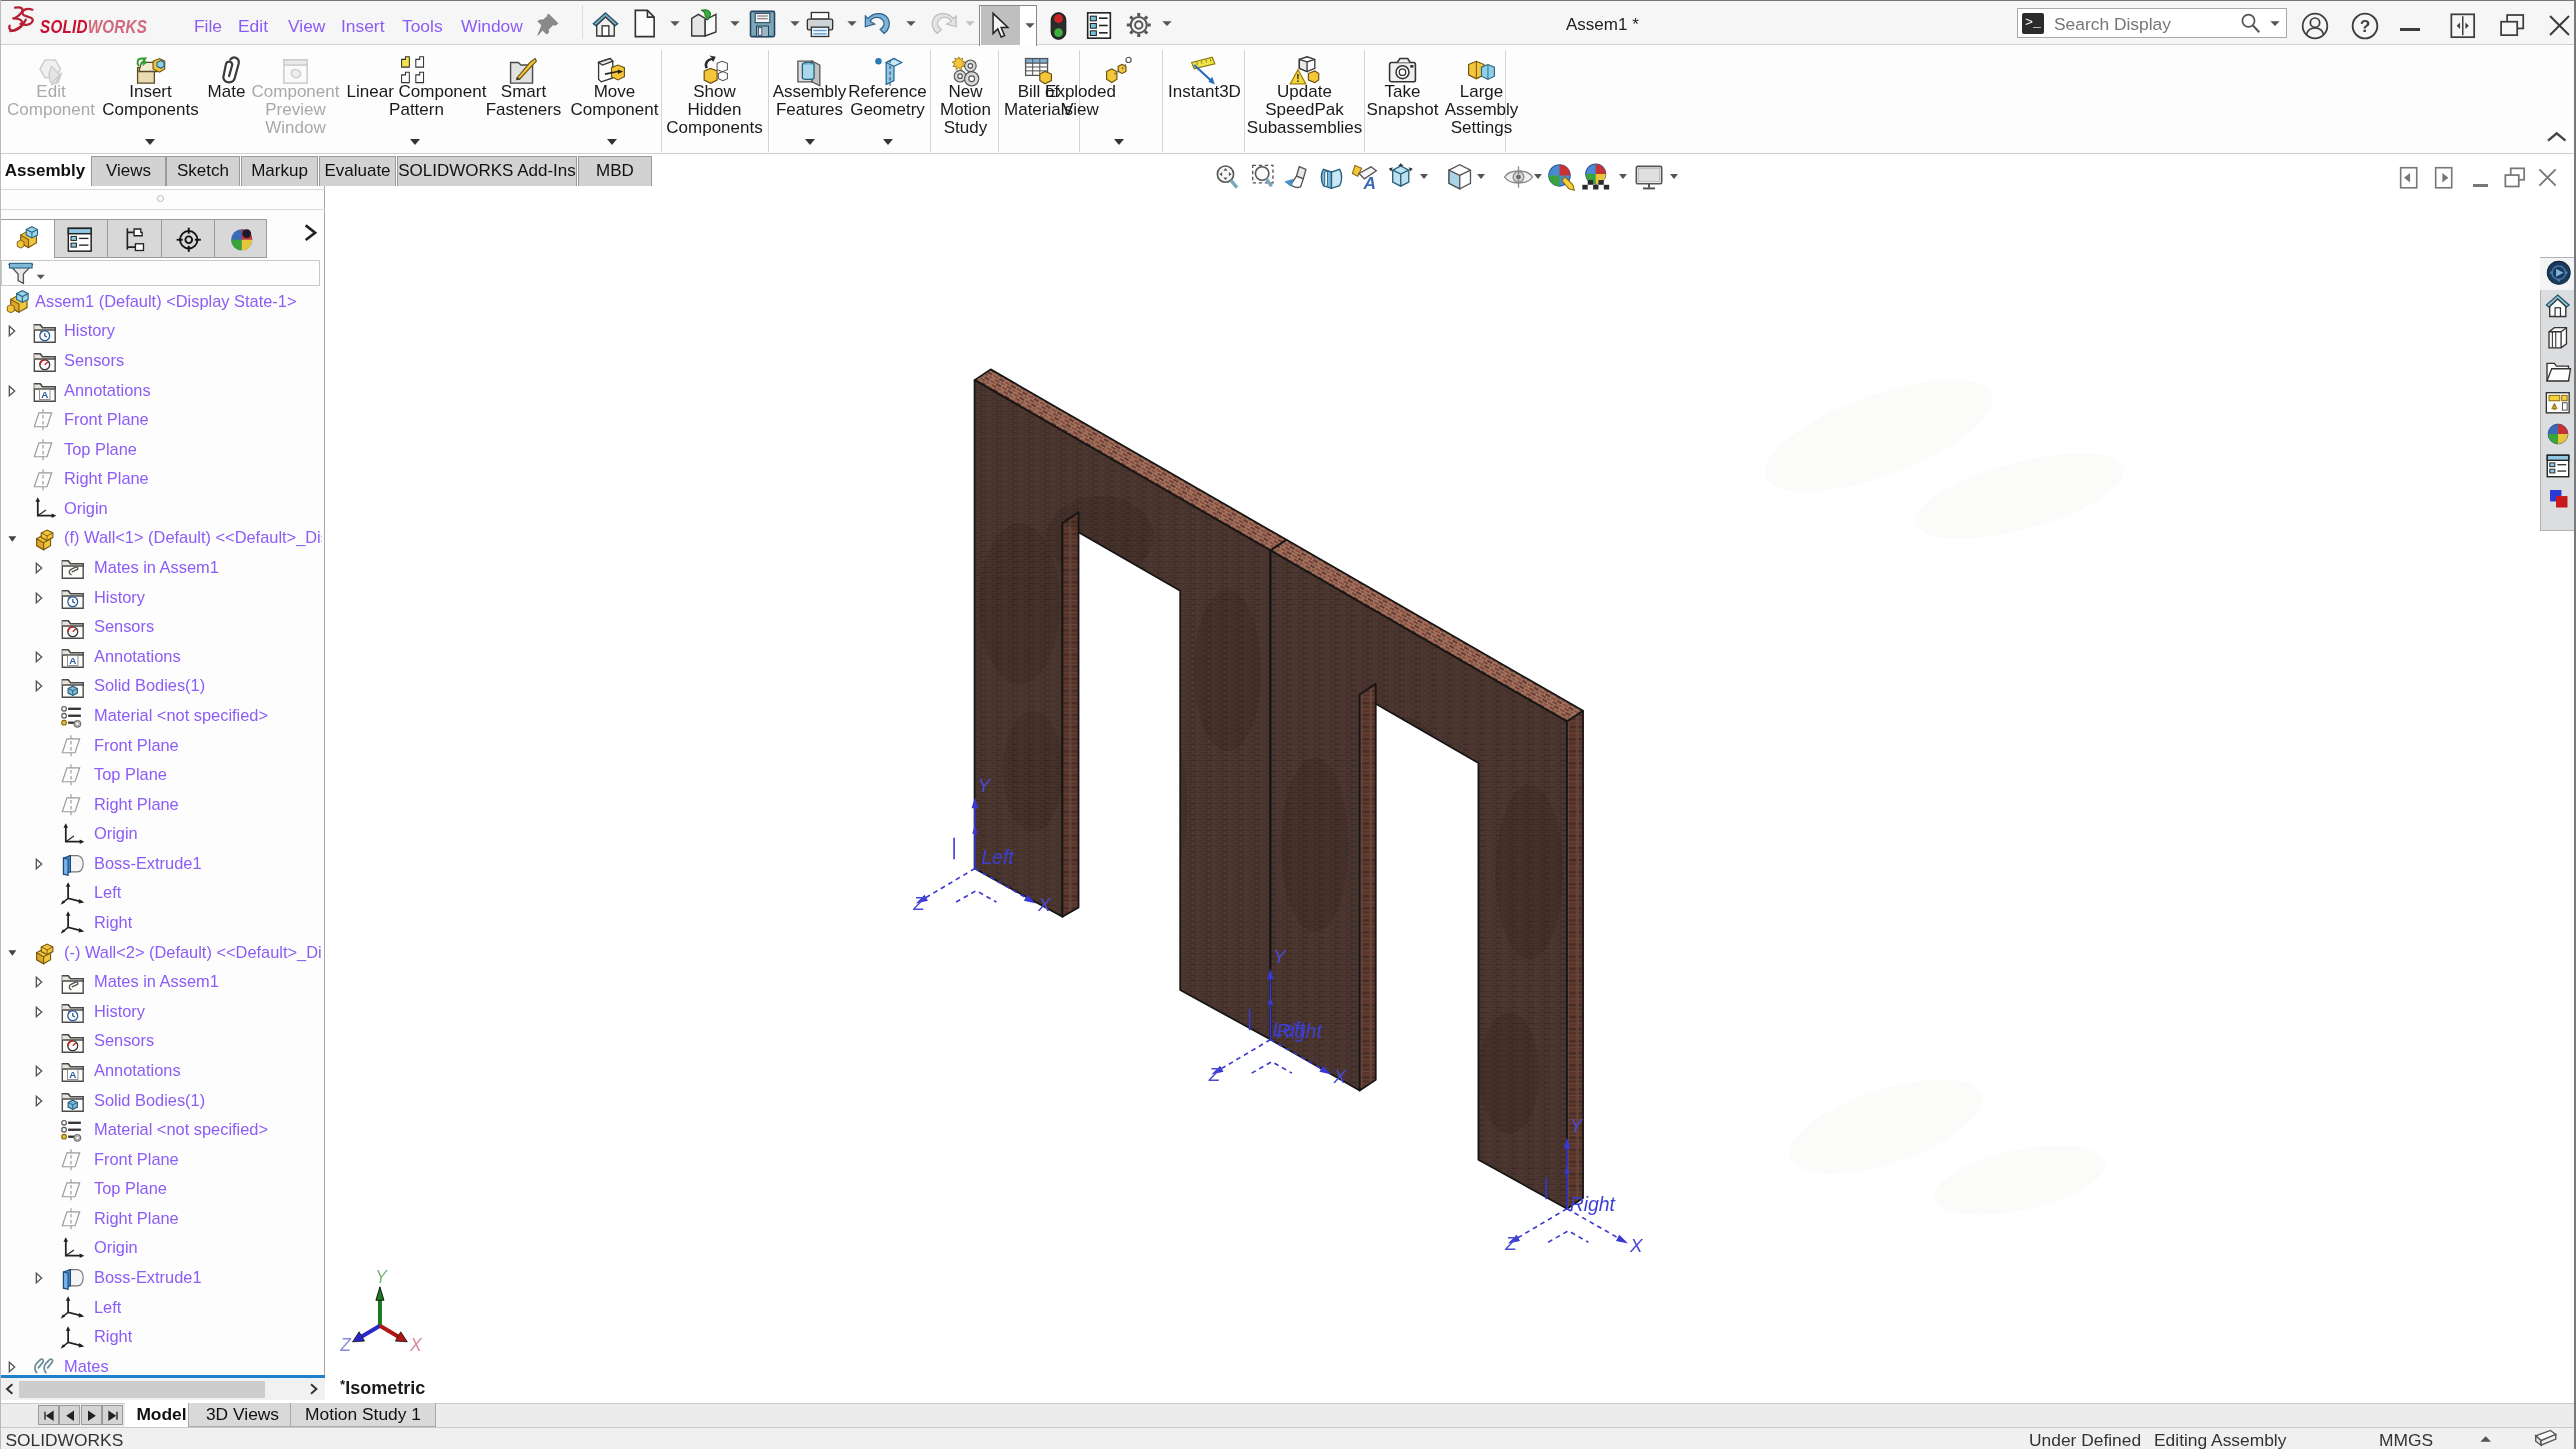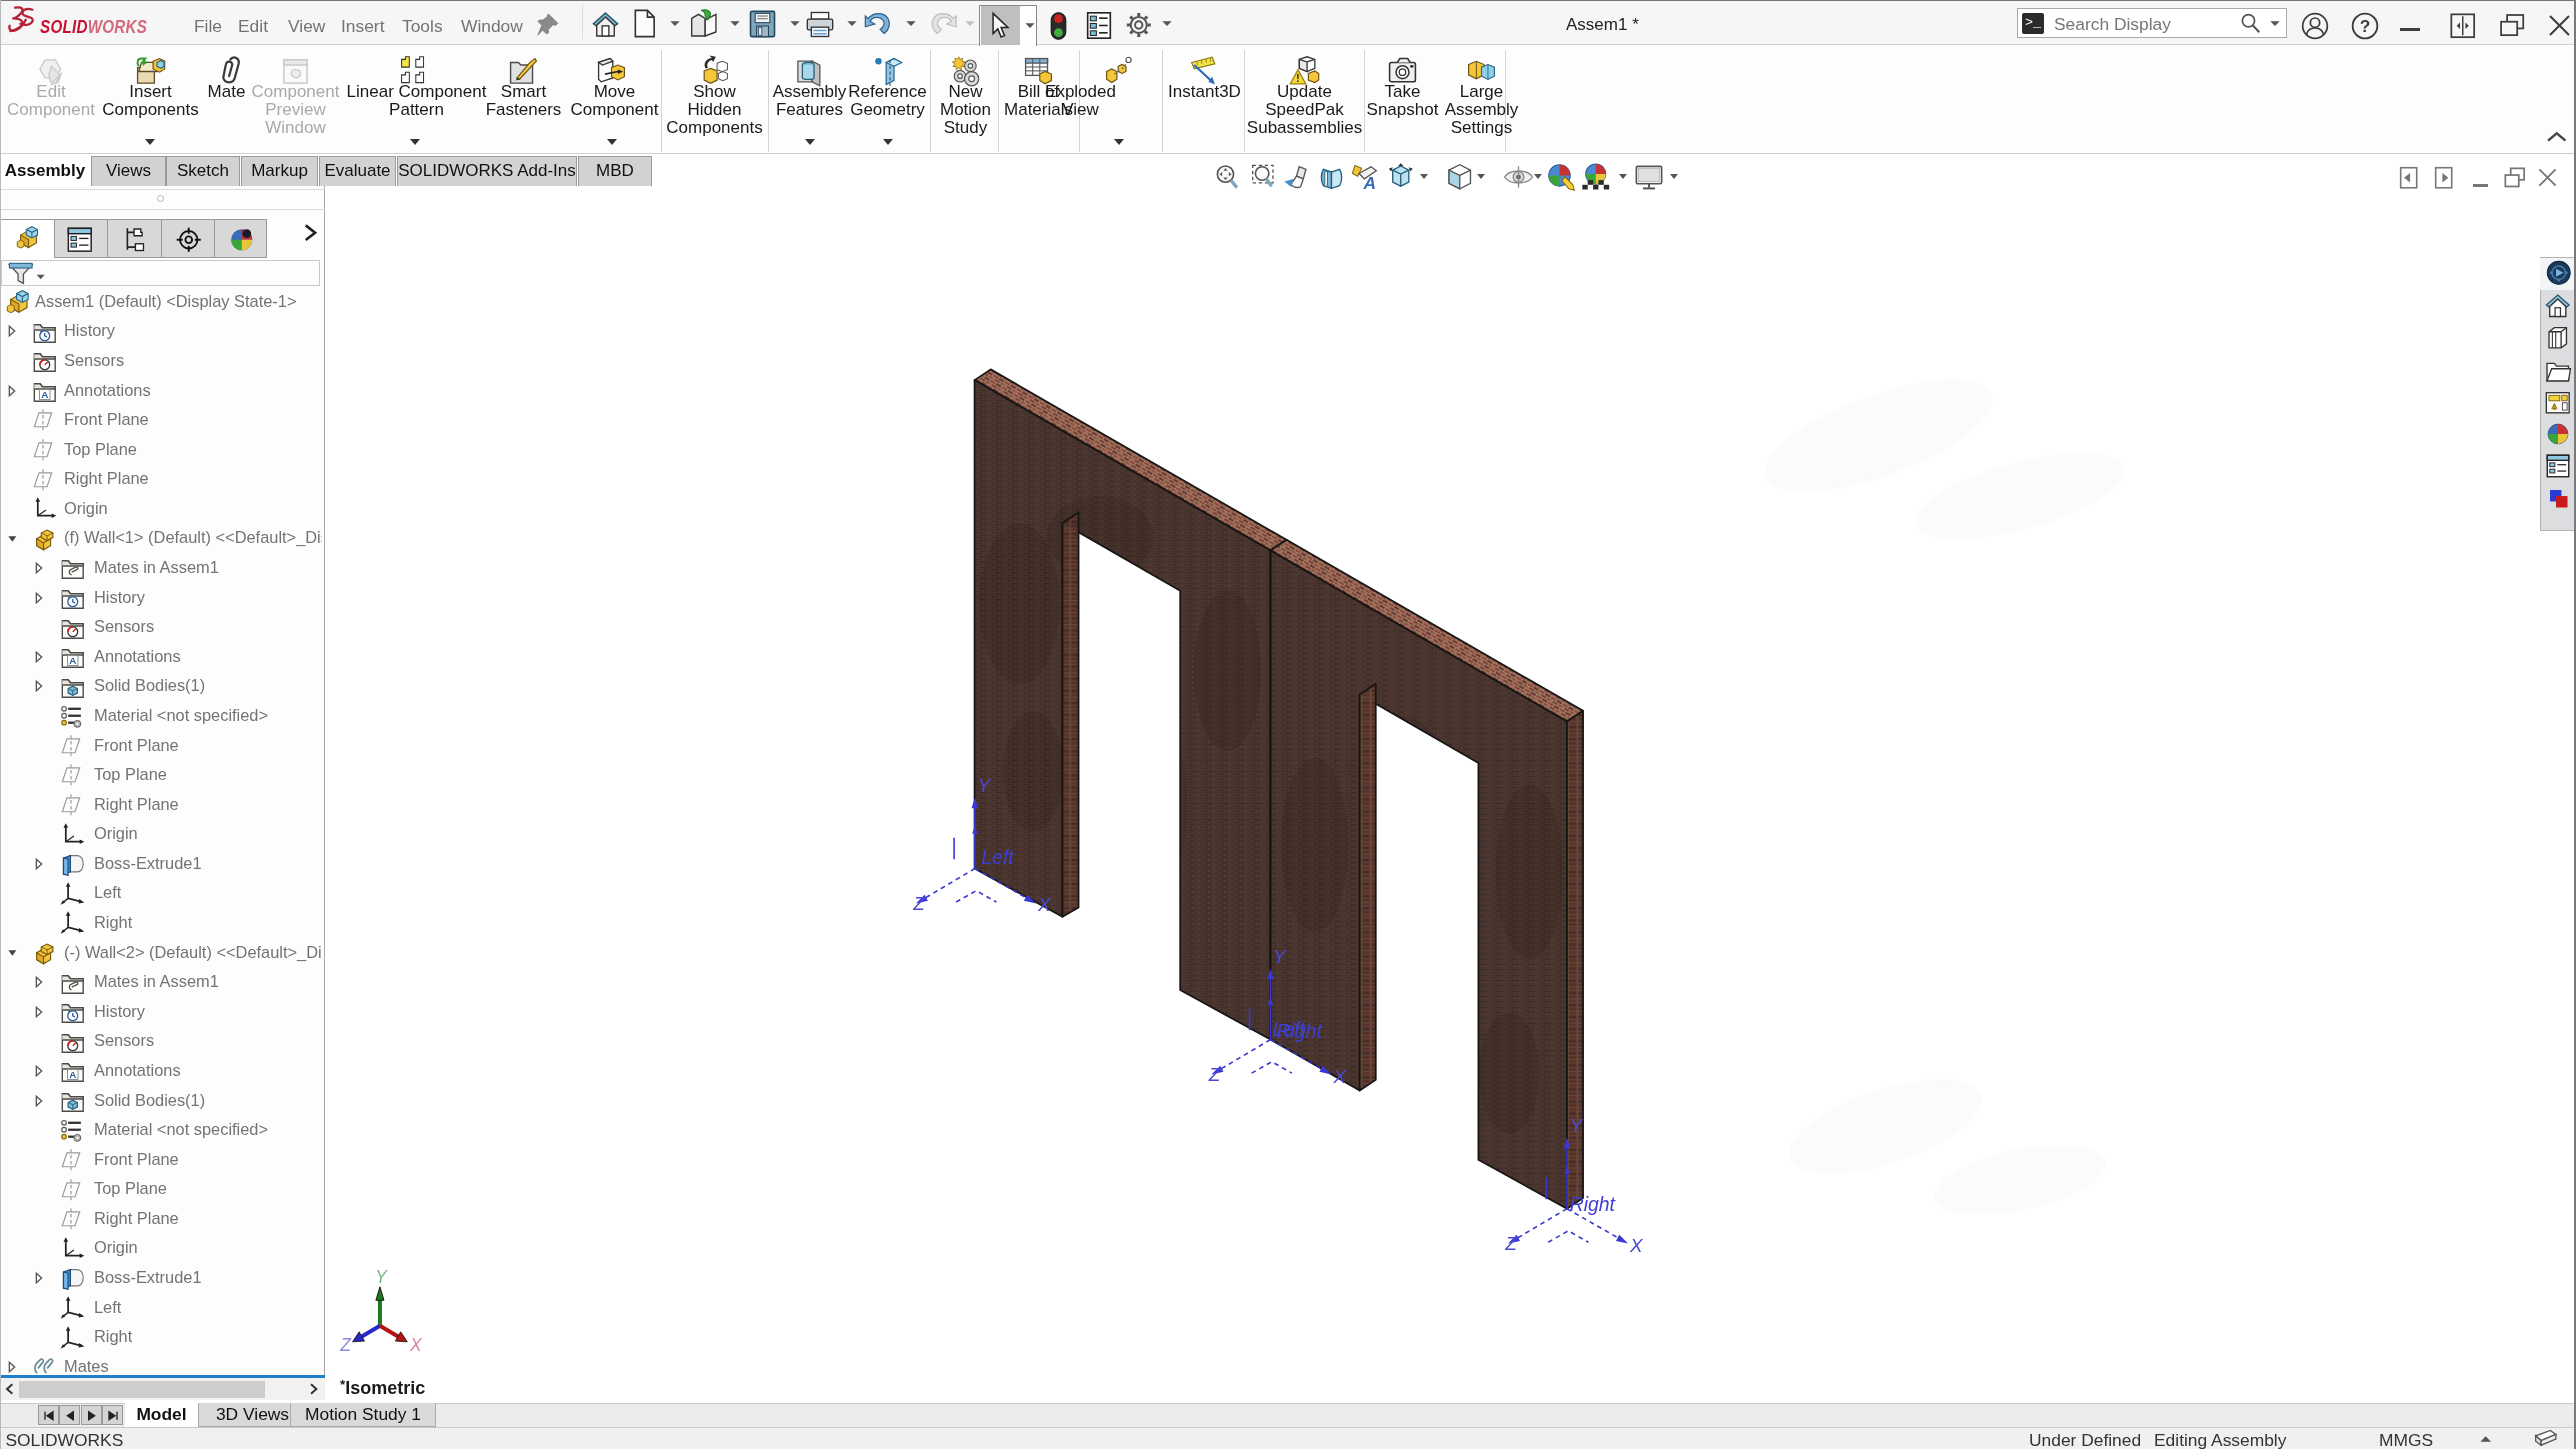--- a/index.html
+++ b/index.html
@@ -1,18 +1,18 @@
 <!DOCTYPE html>
 <html style="font-size:10.7px"><head><meta charset="utf-8">
 <style>
 *{margin:0;padding:0;box-sizing:border-box}
 html,body{width:2576px;height:1449px;overflow:hidden;background:#fff;
  font-family:"Liberation Sans",sans-serif;-webkit-font-smoothing:antialiased}
 .abs{position:absolute}
-.txt{position:absolute;white-space:nowrap;color:#737373}
+.txt{position:absolute;white-space:nowrap;color:#8b5cf6}
 svg{position:absolute;overflow:visible}
 </style></head>
 <body>
 
 <div class="abs" style="left:2574px;top:0;width:2px;height:1449px;background:#77797c;z-index:99"></div>
 <div class="abs" style="left:0;top:0;width:1.3px;height:1449px;background:#b8babc;z-index:99"></div>
 
 <div class="abs" style="left:0;top:0;width:2576px;height:45px;background:#f6f6f7;border-top:1.3px solid #747679;border-bottom:0.7px solid #d0d0d0"></div>
 <svg style="left:6.7px;top:4.7px" width="29.5" height="29.5" viewBox="0 0 44 44">
  <g fill="none" stroke="#b52135" stroke-width="3.4" stroke-linecap="round">
@@ -987,21 +987,21 @@
         <path d="M4 1 L13 7 L4 13 Z" stroke="#222" stroke-width="2" fill="#222"></path>
       </svg>
     </div>
 <div class="nbt" style="left:102px">
       <svg width="12" height="9.4" viewBox="0 0 18 14">
         <path d="M15 1 L15 13 M3 1 L12 7 L3 13 Z" stroke="#222" stroke-width="2" fill="#222"></path>
       </svg>
     </div>
 <style>.mtab{position:absolute;top:1403px;height:23.5px;font-size:17.4px;text-align:center;line-height:23px;color:#111;background:#d9d9d9;border:0.7px solid #aaa;border-top:none}</style>
 <div class="mtab" style="left:125px;width:73px;background:#fff;border-color:#fff;font-weight:bold">Model</div>
-<div class="mtab" style="left:198px;width:109px">3D Views</div>
+<div class="mtab" style="left:188px;width:109px">3D Views</div>
 <div class="mtab" style="left:290px;width:146px">Motion Study 1</div>
 
 <div class="abs" style="left:0;top:1427px;width:2576px;height:22px;background:#f0f0f1;border-top:0.7px solid #c9c9c9"></div>
 <div class="txt" style="left:5.4px;top:1430px;font-size:17.4px;color:#333">SOLIDWORKS</div>
 <div class="txt" style="left:2029px;top:1430px;font-size:17.4px;color:#333">Under Defined</div>
 <div class="txt" style="left:2154px;top:1430px;font-size:17.4px;color:#333">Editing Assembly</div>
 <div class="txt" style="left:2379px;top:1430px;font-size:17.4px;color:#333">MMGS</div>
 <svg style="left:2479px;top:1435px" width="13.4" height="8" viewBox="0 0 20 12">
       <path d="M2 10 L10 2 L18 10 Z" fill="#555"></path>
     </svg>

